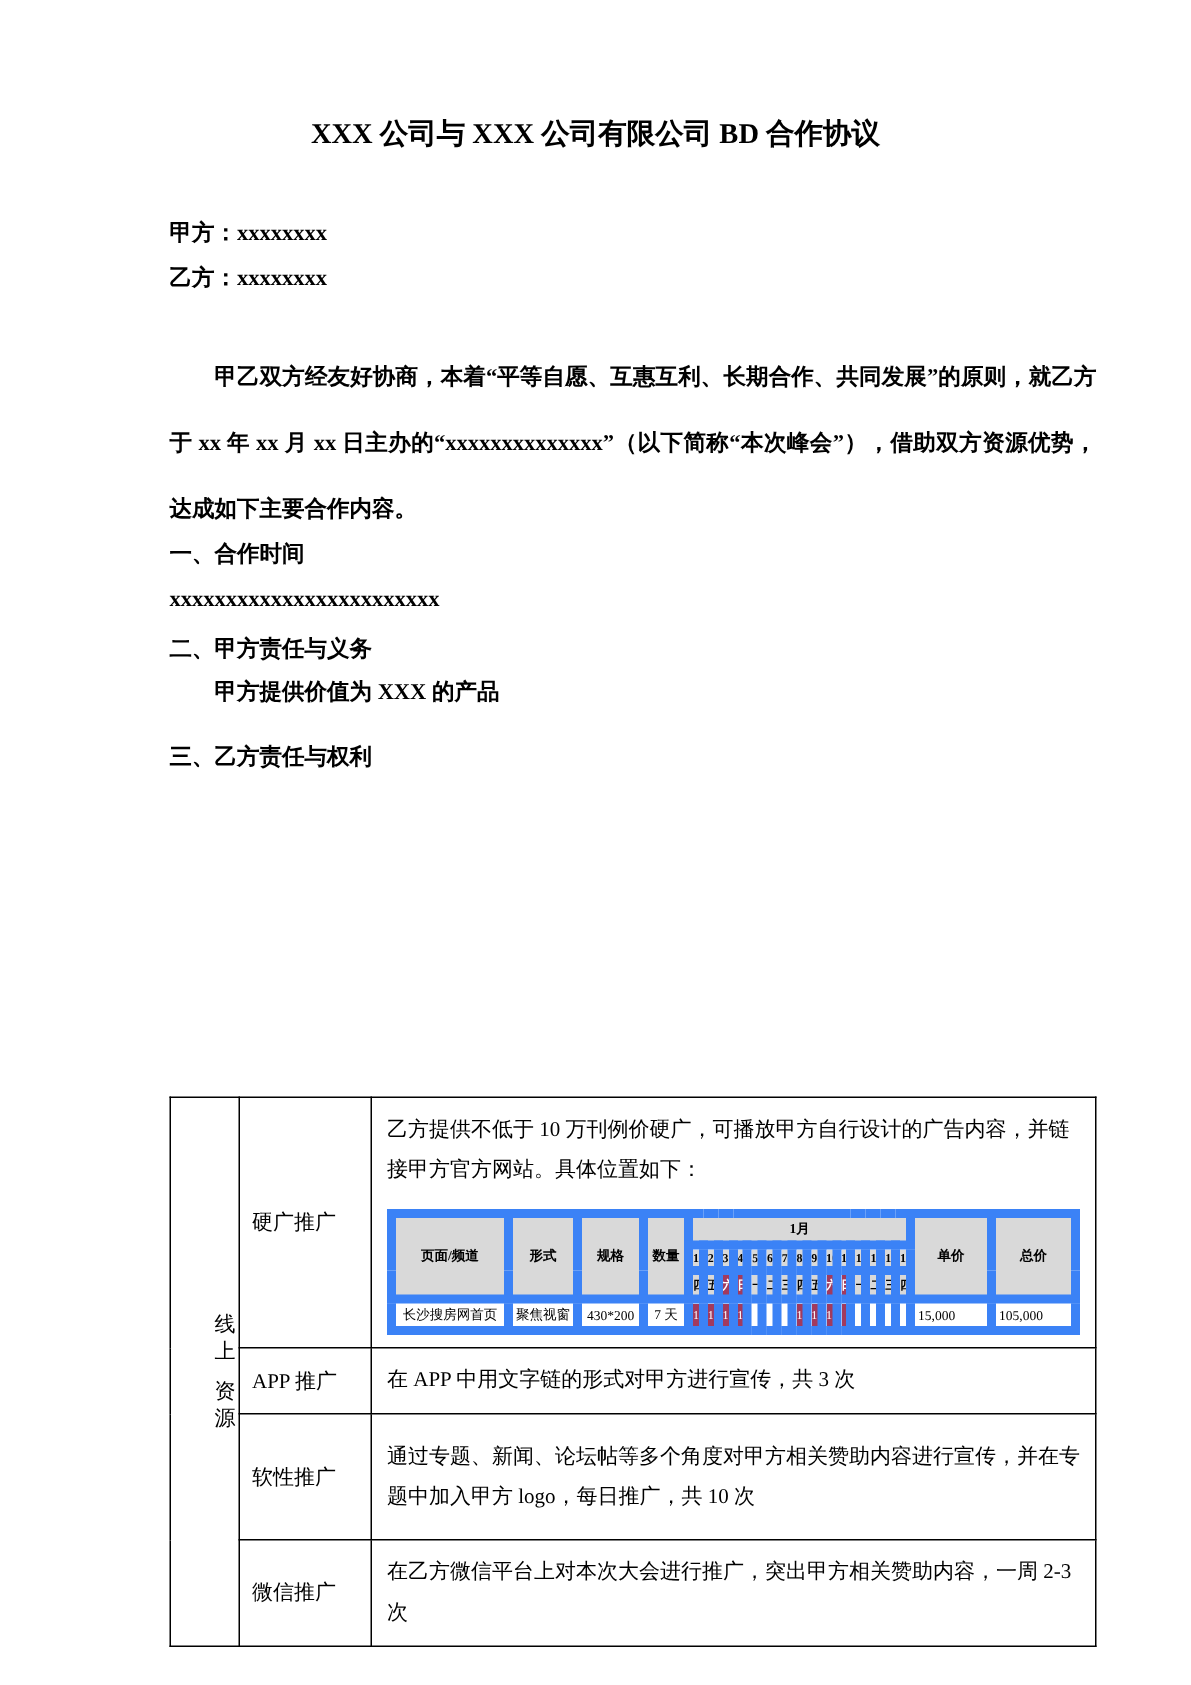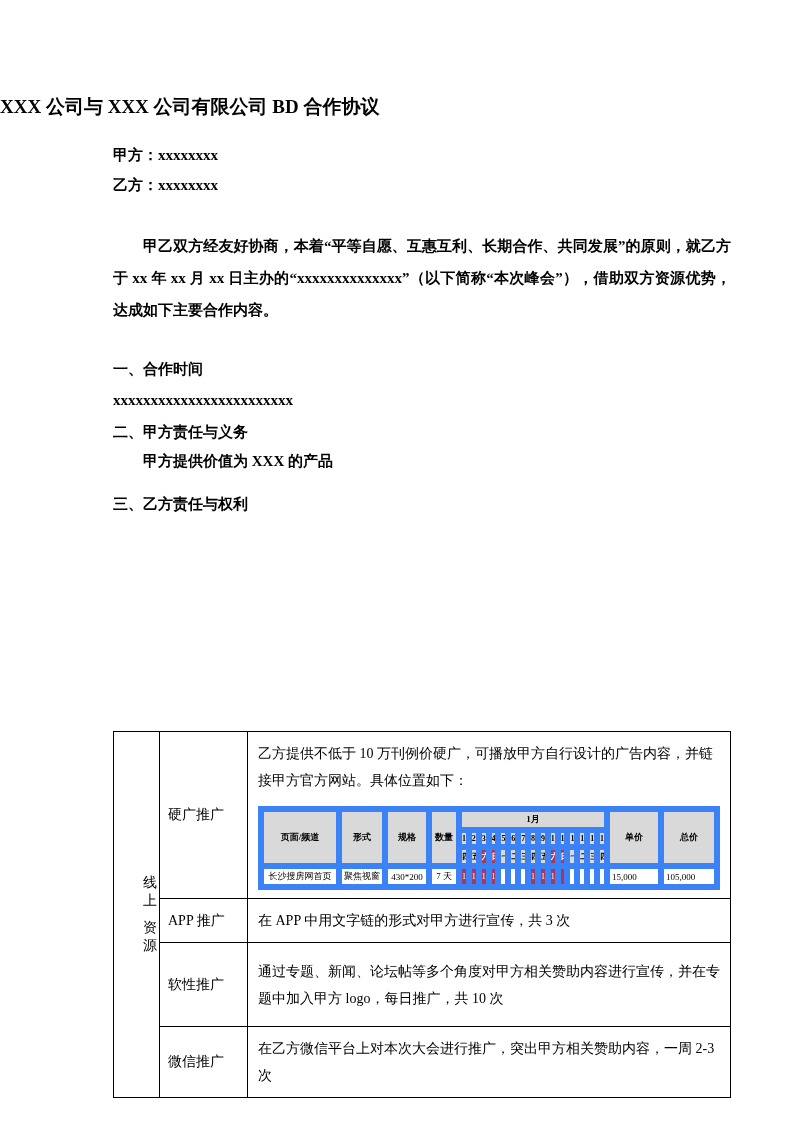--- a/index.html
+++ b/index.html
@@ -8,31 +8,31 @@
     position: relative;
     width: 794px;
     height: 1123px;
     background: #ffffff;
     overflow: hidden;
     font-family: "Liberation Serif", "DejaVu Serif", serif;
     color: #000000;
   }
   .abs { position: absolute; }
   .doc-title {
-    top: 94px; left: 0; width: 794px;
-    text-align: left;
+    top: 76px; left: 0; width: 794px;
+    text-align: center;
     font-size: 19px;
     font-weight: bold;
   }
   .line { left: 113px; width: 618px; font-size: 15px; font-weight: bold; }
   .party-a { top: 146px; }
   .party-b { top: 176px; }
   .intro {
     top: 230px;
-    line-height: 32px;
+    line-height: 44px;
     text-indent: 2em;
     text-align: justify;
   }
   .sec-h { font-weight: bold; }
   .sec-h1 { top: 360px; }
   .sec-b1 { top: 392px; }
   .sec-h2 { top: 423px; }
   .sec-b2 { top: 452px; padding-left: 2em; }
   .sec-h3 { top: 495px; }
   .sec-b3 { top: 536px; padding-left: 2em; }

